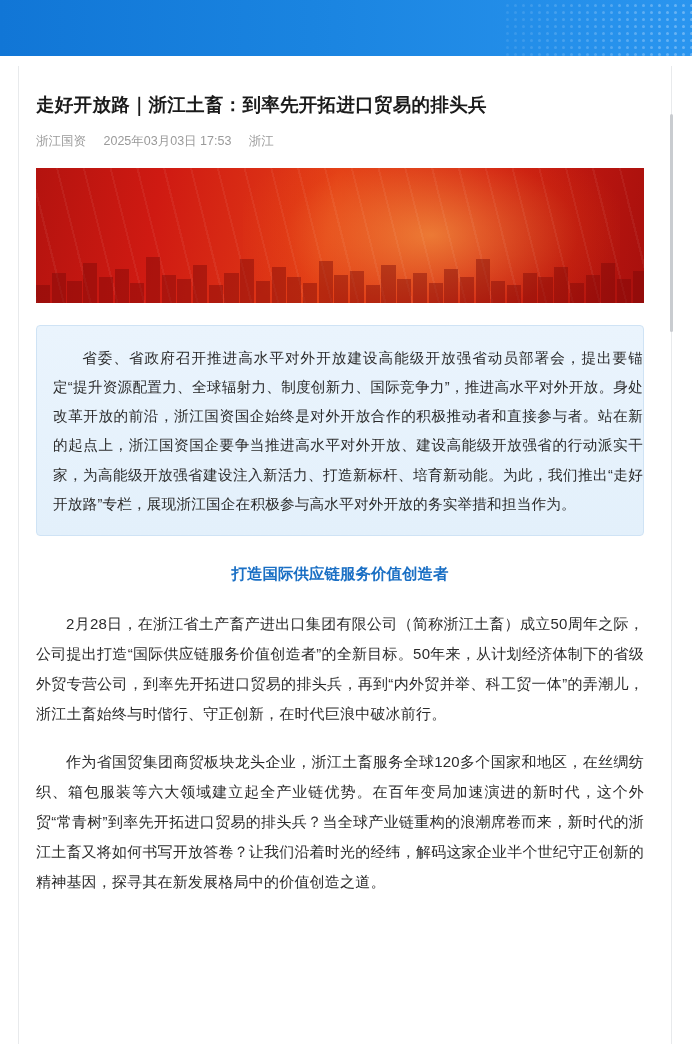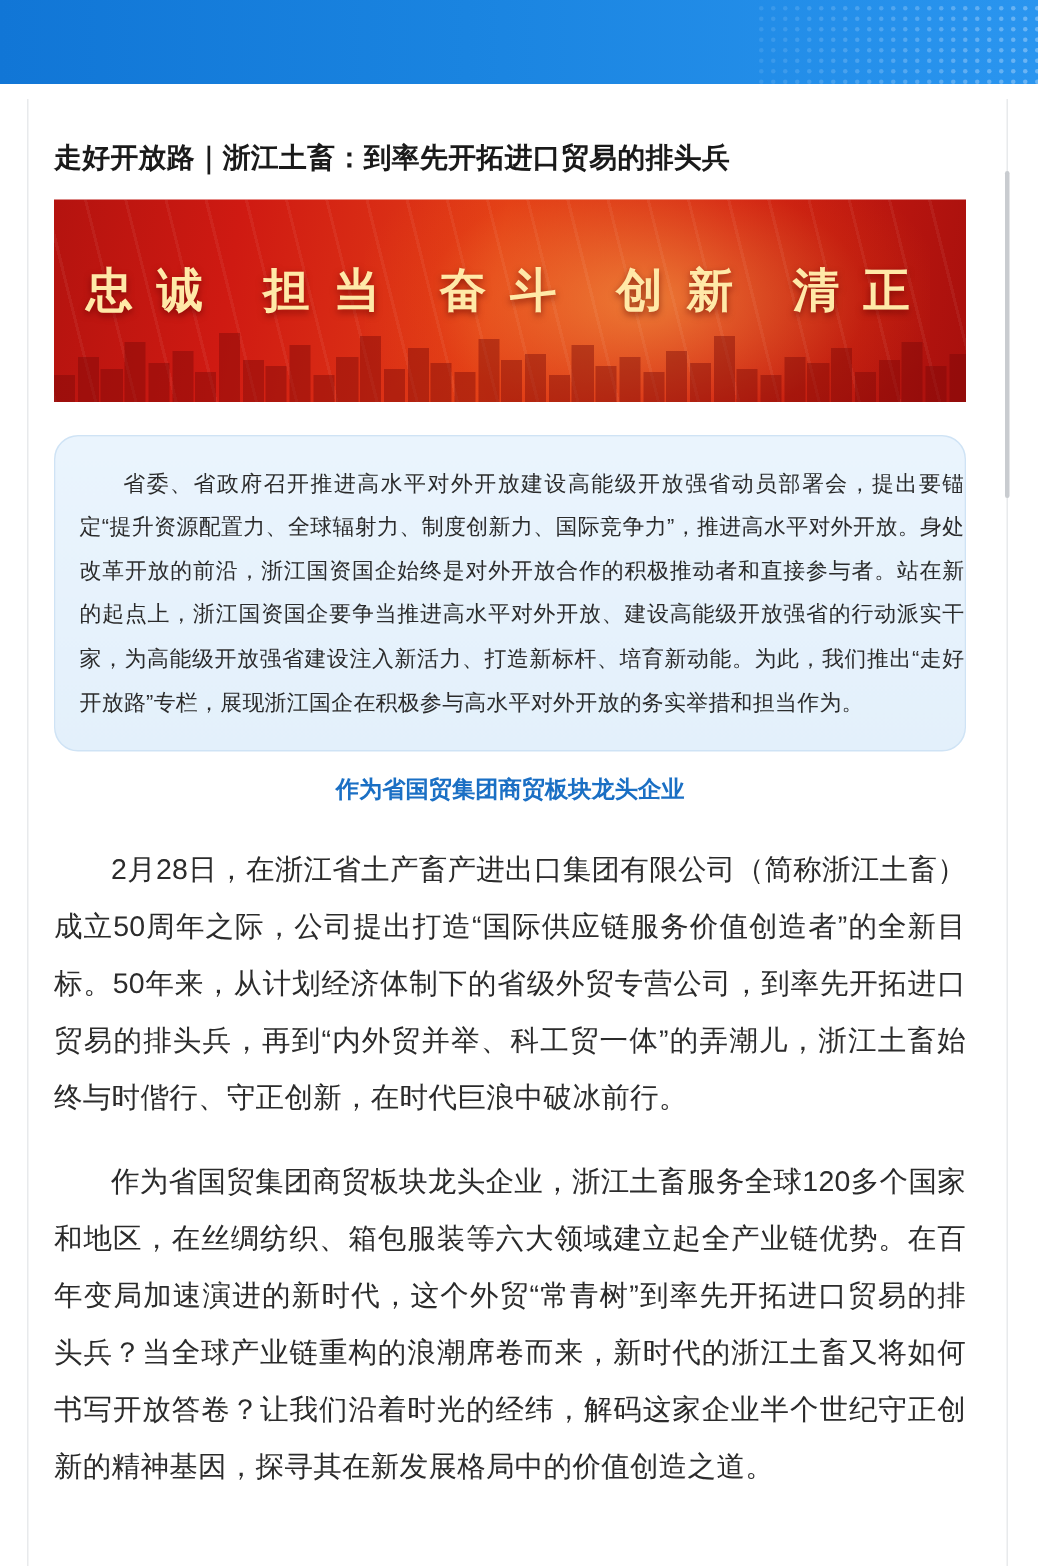--- a/index.html
+++ b/index.html
@@ -160,23 +160,23 @@
     letter-spacing: 16px;
     text-shadow: 0 2px 5px rgba(90,0,0,0.6);
     white-space: nowrap;
   }
 
   
   .leadbox {
     position: relative;
     background: linear-gradient(180deg, #eaf4fd 0%, #e3f0fb 100%);
     border: 1px solid #cfe3f5;
-    border-radius: 16px;
+    border-radius: 4px;
     padding: 18px 0 16px 16px;
-    margin-bottom: 12px;
+    margin-bottom: 24px;
   }
   .leadbox p {
     margin: 0;
     font-size: 14.6px;
     line-height: 2.0;
     color: #2b2b2b;
     text-align: justify;
     text-indent: 2em;
     letter-spacing: 0.2px;
   }
@@ -185,21 +185,21 @@
     text-align: center;
     color: #1a6fc4;
     font-weight: bold;
     font-size: 15.5px;
     line-height: 1.85;
     margin-bottom: 20px;
   }
 
   .body-p {
     margin: 0 0 18px 0;
-    font-size: 19px;
+    font-size: 15px;
     line-height: 2.0;
     color: #2b2b2b;
     text-align: justify;
     text-indent: 2em;
     letter-spacing: 0.2px;
   }
 </style>
 </head>
 <body>
 
@@ -404,20 +404,25 @@
 
   <div class="article">
     <div class="left-rule"></div>
     <div class="right-rule"></div>
     <div class="scroll-thumb"></div>
 
     <div class="content">
 
       <h1 class="title">走好开放路｜浙江土畜：到率先开拓进口贸易的排头兵</h1>
 
+      <div class="meta">
+        <span>浙江国资</span>
+        <span>2025年03月03日 17:53</span>
+        <span>浙江</span>
+      </div>
 
       <div class="banner">
         <div class="banner-glow"></div>
         <div class="banner-rays"></div>
         <div class="banner-city" id="skyline">
             <i style="left: 0px; width: 14.2px; height: 18px;"></i>
             <i style="left: 15.7px; width: 14.2px; height: 30px;"></i>
             <i style="left: 31.4px; width: 14.2px; height: 22px;"></i>
             <i style="left: 47.1px; width: 14.2px; height: 40px;"></i>
             <i style="left: 62.8px; width: 14.2px; height: 26px;"></i>
@@ -449,29 +454,28 @@
             <i style="left: 471px; width: 14.2px; height: 18px;"></i>
             <i style="left: 486.7px; width: 14.2px; height: 30px;"></i>
             <i style="left: 502.4px; width: 14.2px; height: 26px;"></i>
             <i style="left: 518.1px; width: 14.2px; height: 36px;"></i>
             <i style="left: 533.8px; width: 14.2px; height: 20px;"></i>
             <i style="left: 549.5px; width: 14.2px; height: 28px;"></i>
             <i style="left: 565.2px; width: 14.2px; height: 40px;"></i>
             <i style="left: 580.9px; width: 14.2px; height: 24px;"></i>
             <i style="left: 596.6px; width: 14.2px; height: 32px;"></i>
           </div>
-        <div class="banner-text">忠诚 担当 奋斗 创新 清正</div>
       </div>
 
       <div class="leadbox">
         <p>省委、省政府召开推进高水平对外开放建设高能级开放强省动员部署会，提出要锚定“提升资源配置力、全球辐射力、制度创新力、国际竞争力”，推进高水平对外开放。身处改革开放的前沿，浙江国资国企始终是对外开放合作的积极推动者和直接参与者。站在新的起点上，浙江国资国企要争当推进高水平对外开放、建设高能级开放强省的行动派实干家，为高能级开放强省建设注入新活力、打造新标杆、培育新动能。为此，我们推出“走好开放路”专栏，展现浙江国企在积极参与高水平对外开放的务实举措和担当作为。</p>
       </div>
 
       <div class="subtitle">
-        <div>作为省国贸集团商贸板块龙头企业</div>
+        <div>打造国际供应链服务价值创造者</div>
       </div>
 
       <p class="body-p">2月28日，在浙江省土产畜产进出口集团有限公司（简称浙江土畜）成立50周年之际，公司提出打造“国际供应链服务价值创造者”的全新目标。50年来，从计划经济体制下的省级外贸专营公司，到率先开拓进口贸易的排头兵，再到“内外贸并举、科工贸一体”的弄潮儿，浙江土畜始终与时偕行、守正创新，在时代巨浪中破冰前行。</p>
       <p class="body-p">作为省国贸集团商贸板块龙头企业，浙江土畜服务全球120多个国家和地区，在丝绸纺织、箱包服装等六大领域建立起全产业链优势。在百年变局加速演进的新时代，这个外贸“常青树”到率先开拓进口贸易的排头兵？当全球产业链重构的浪潮席卷而来，新时代的浙江土畜又将如何书写开放答卷？让我们沿着时光的经纬，解码这家企业半个世纪守正创新的精神基因，探寻其在新发展格局中的价值创造之道。</p>
 
     </div>
   </div>
 </div>
 
 </body></html>

